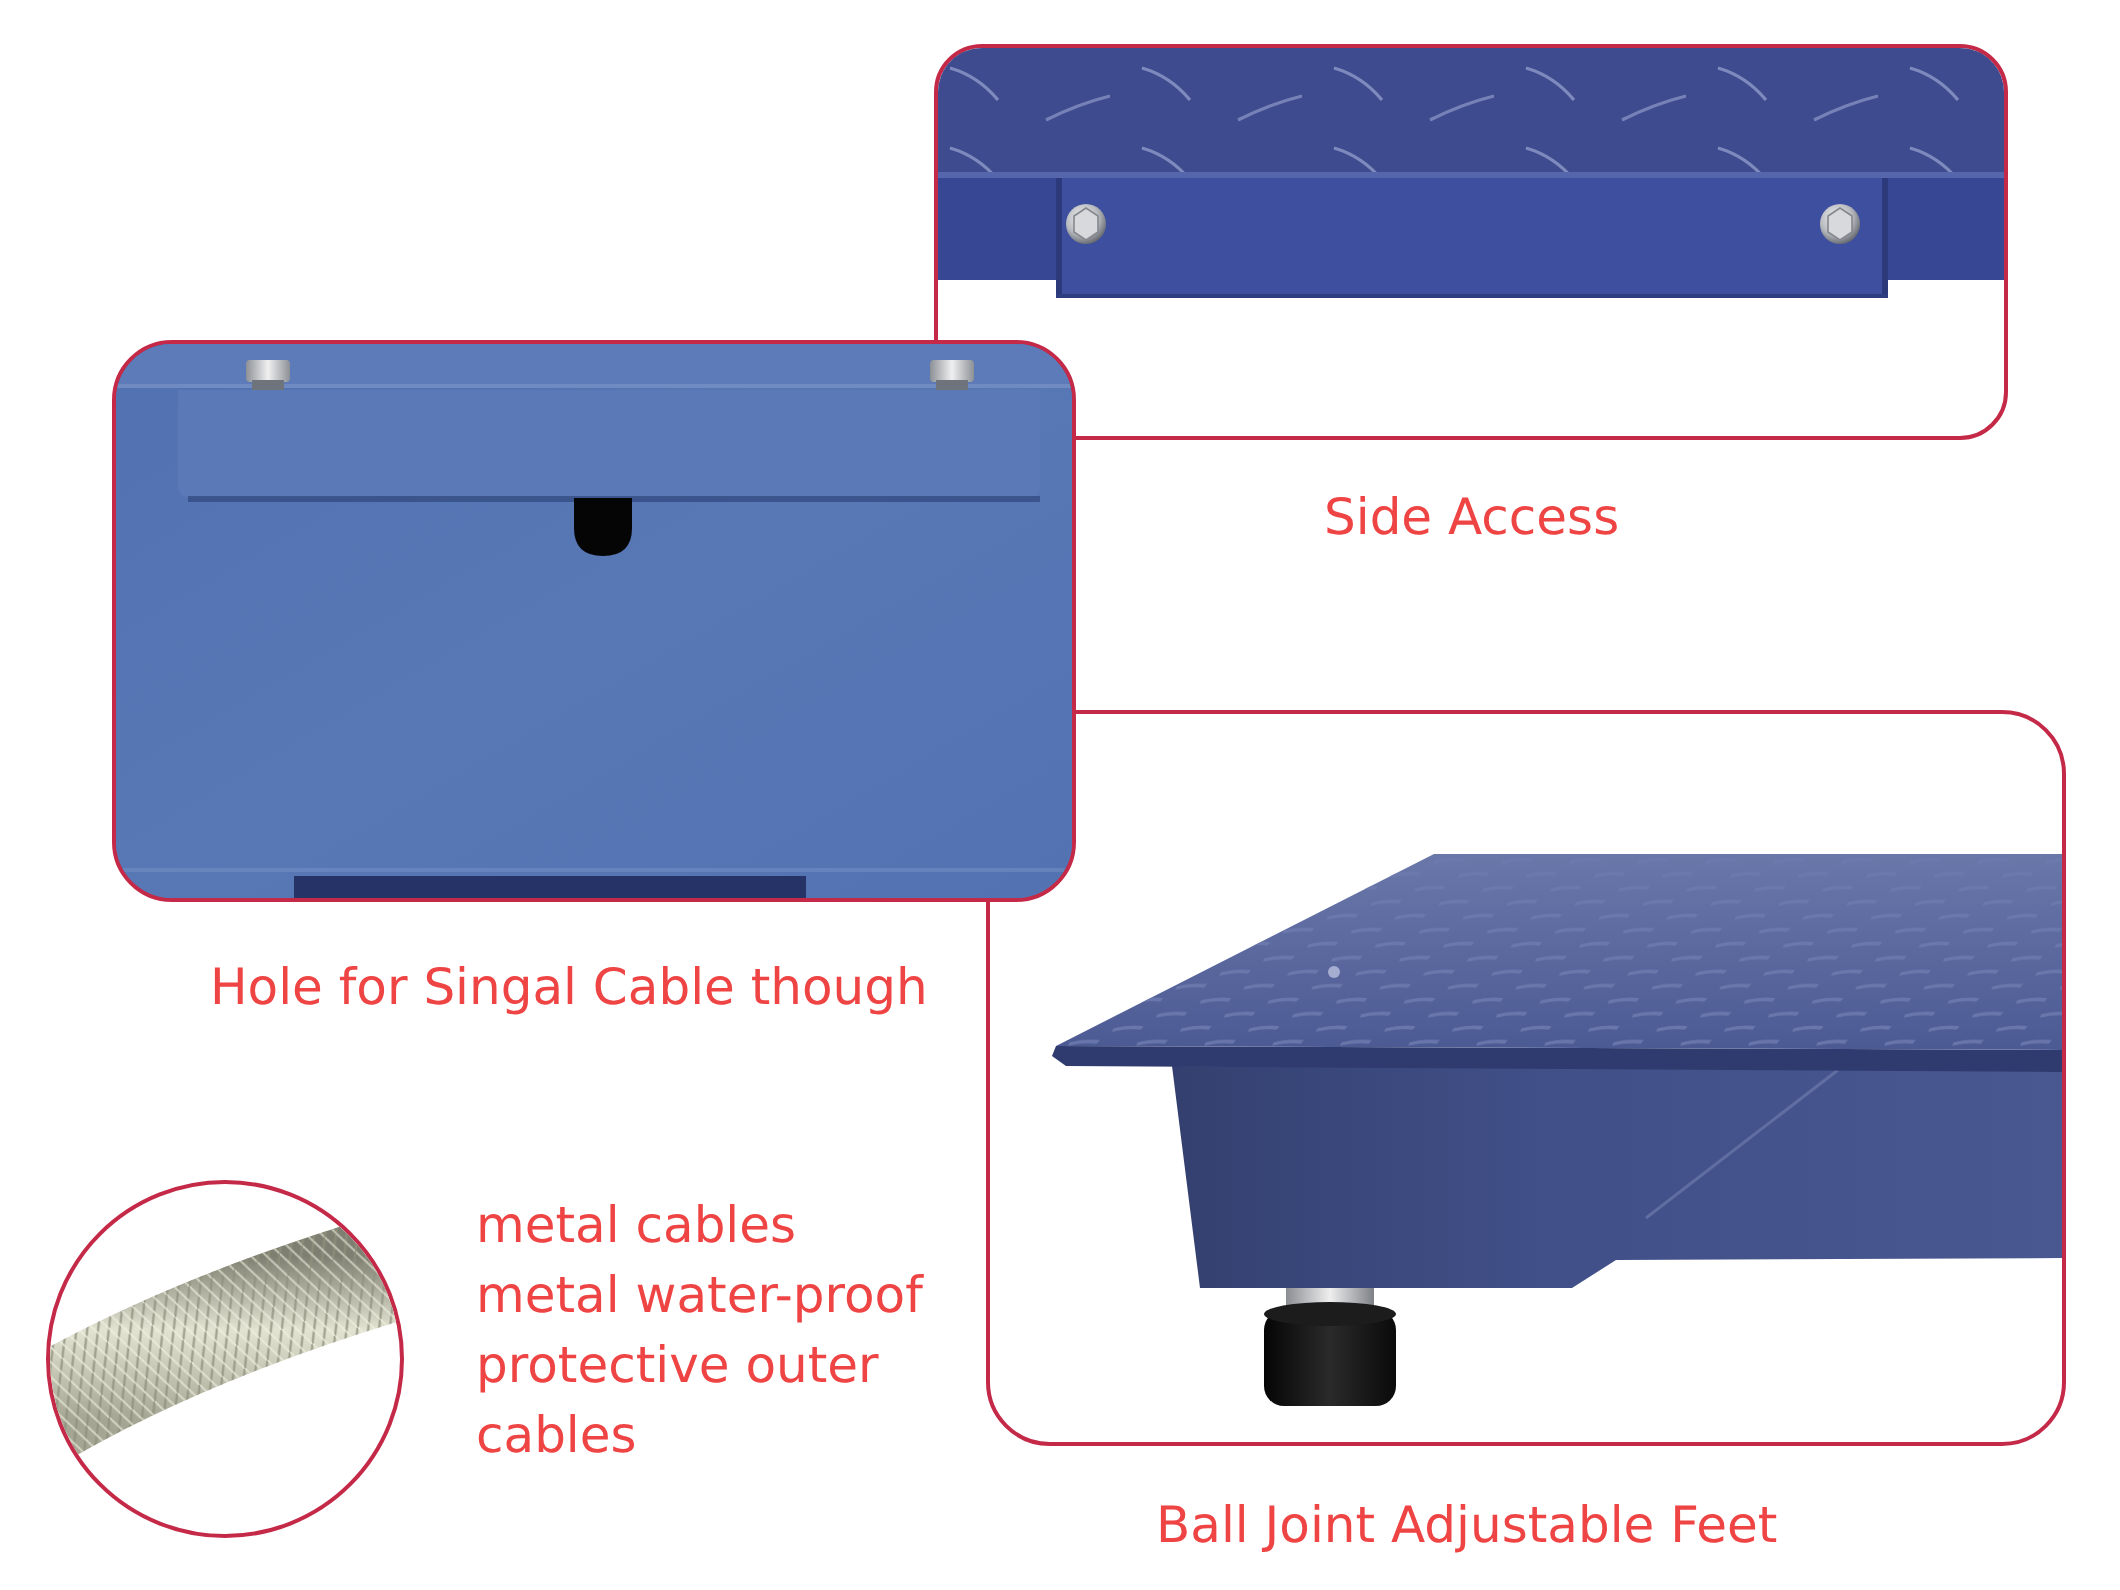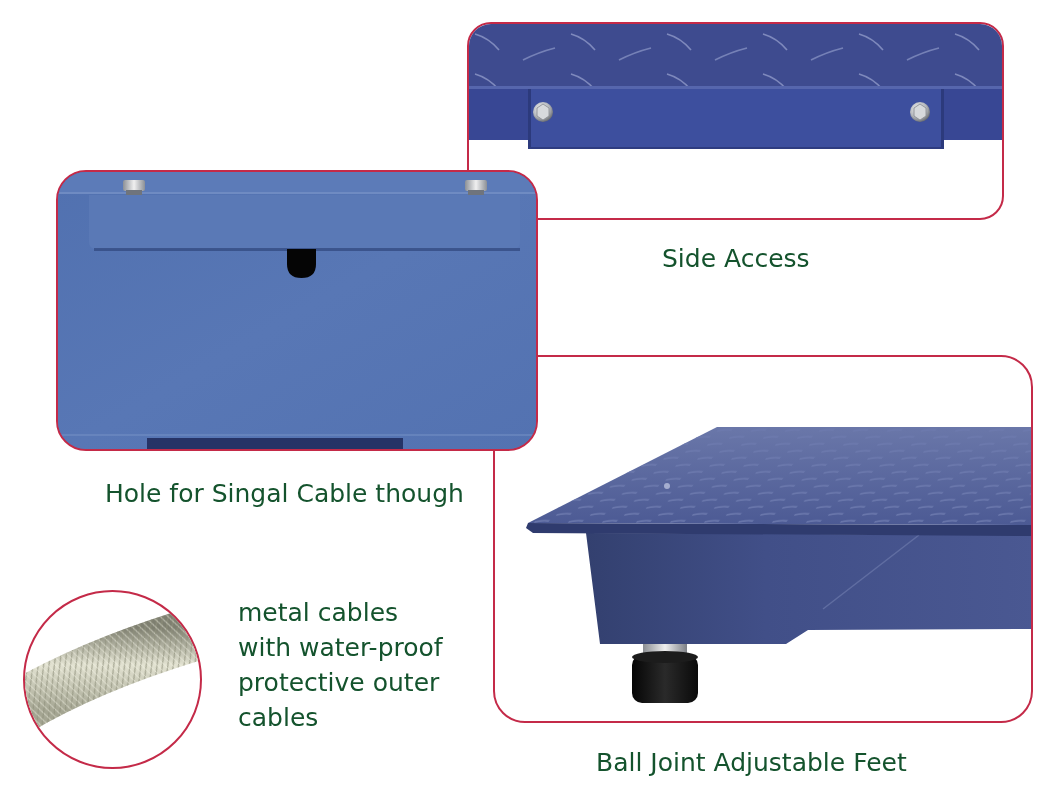--- a/index.html
+++ b/index.html
@@ -3,24 +3,24 @@
 <meta charset="utf-8">
 <style>
   html,body{margin:0;padding:0;background:#ffffff;}
   body{width:1060px;height:795px;position:relative;overflow:hidden;font-family:"DejaVu Sans",sans-serif;color:#1a1a1a;}
   .frame{position:absolute;box-sizing:border-box;border:2px solid #c42a48;overflow:hidden;background:#ffffff;}
   .frame svg{position:absolute;left:0;top:0;display:block;}
   #f-side{left:467px;top:22px;width:537px;height:198px;border-radius:24px;}
   #f-feet{left:493px;top:355px;width:540px;height:368px;border-radius:32px;}
   #f-hole{left:56px;top:170px;width:482px;height:281px;border-radius:30px;background:#5675b3;}
   #f-cable{left:23px;top:590px;width:179px;height:179px;border-radius:50%;}
-  .caption{position:absolute;font-size:25px;line-height:30px;white-space:nowrap;color:#14532d;}
+  .caption{position:absolute;font-size:25px;line-height:30px;white-space:nowrap;color:#ef4444;}
   #cap-side{left:662px;top:244px;}
   #cap-hole{left:105px;top:479px;}
-  #cap-feet{left:596px;top:748px;}
+  #cap-feet{left:578px;top:748px;}
   #cap-cable{left:238px;top:595px;line-height:35px;}
   #cap-cable span{display:block;}
 </style>
 </head>
 <body>
 
 <div class="frame" id="f-side">
   <svg width="537" height="198" viewBox="0 0 537 198">
     <defs>
       <pattern id="treadA" width="96" height="40" patternUnits="userSpaceOnUse">
@@ -149,16 +149,16 @@
         <stop offset="0.45" stop-color="#e3e3d2"></stop>
         <stop offset="1" stop-color="#a4a592"></stop>
       </linearGradient>
     </defs>
     <path d="M-10 118 Q70 70 190 36" stroke="url(#cableG)" stroke-width="54" fill="none"></path>
     <path d="M-10 118 Q70 70 190 36" stroke="url(#braid)" stroke-width="54" fill="none" opacity="0.75"></path>
   </svg>
 </div>
 <div class="caption" id="cap-cable">
   <span>metal cables</span>
-  <span>with water-proof</span>
+  <span>metal water-proof</span>
   <span>protective outer</span>
   <span>cables</span>
 </div>
 
 </body></html>

